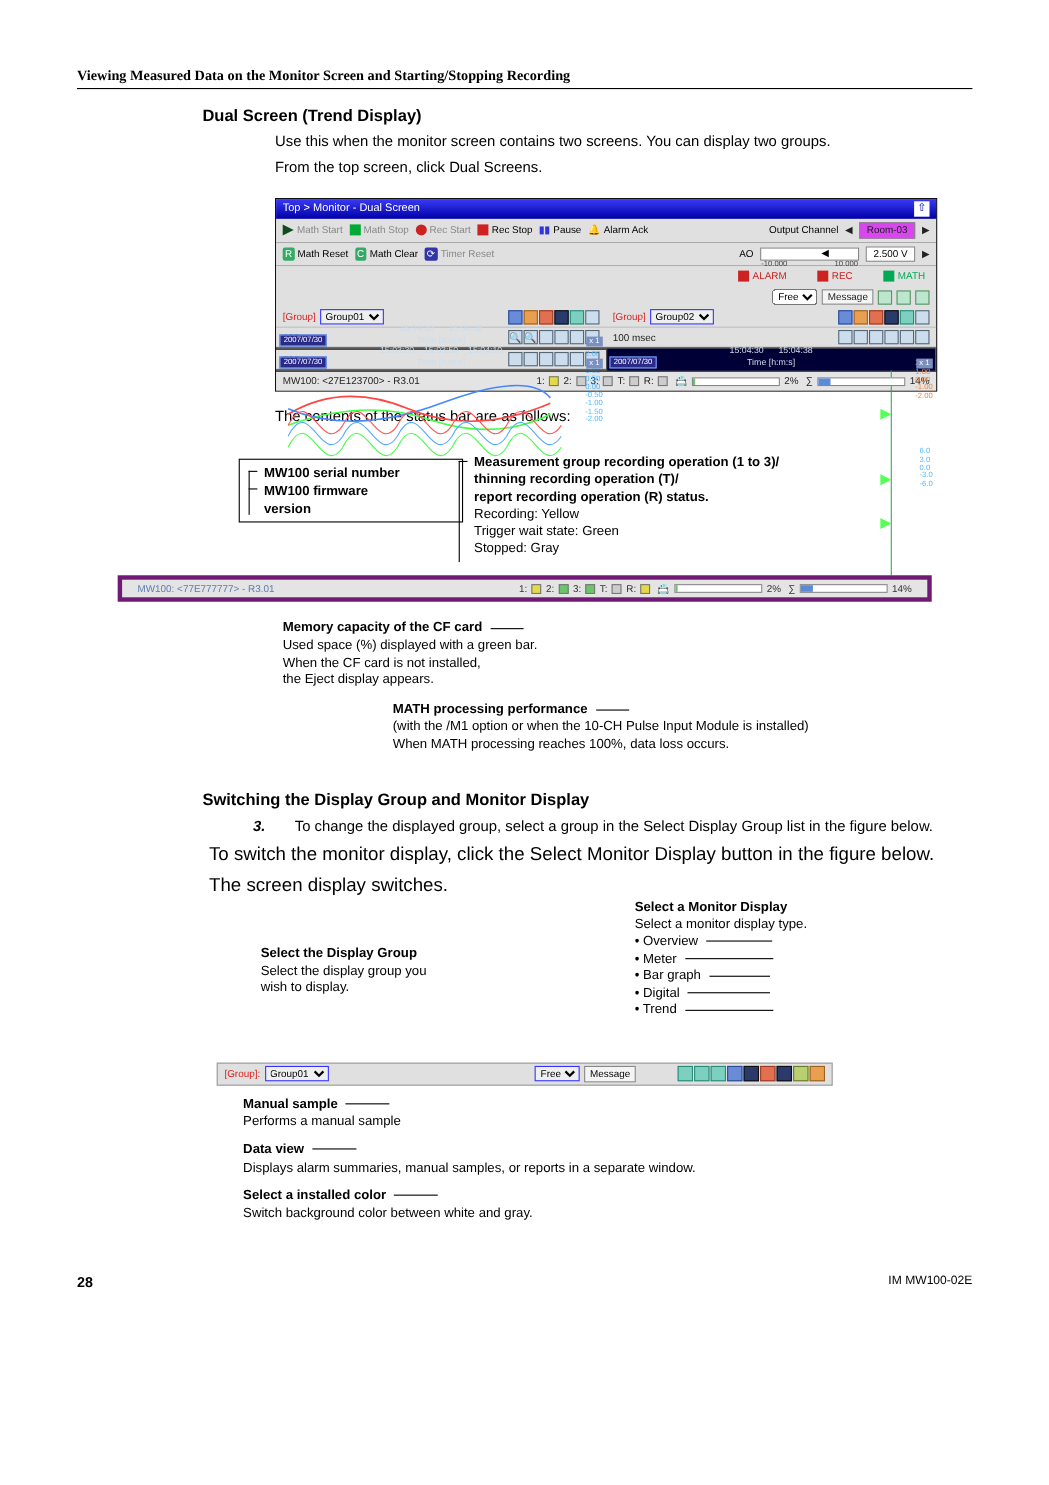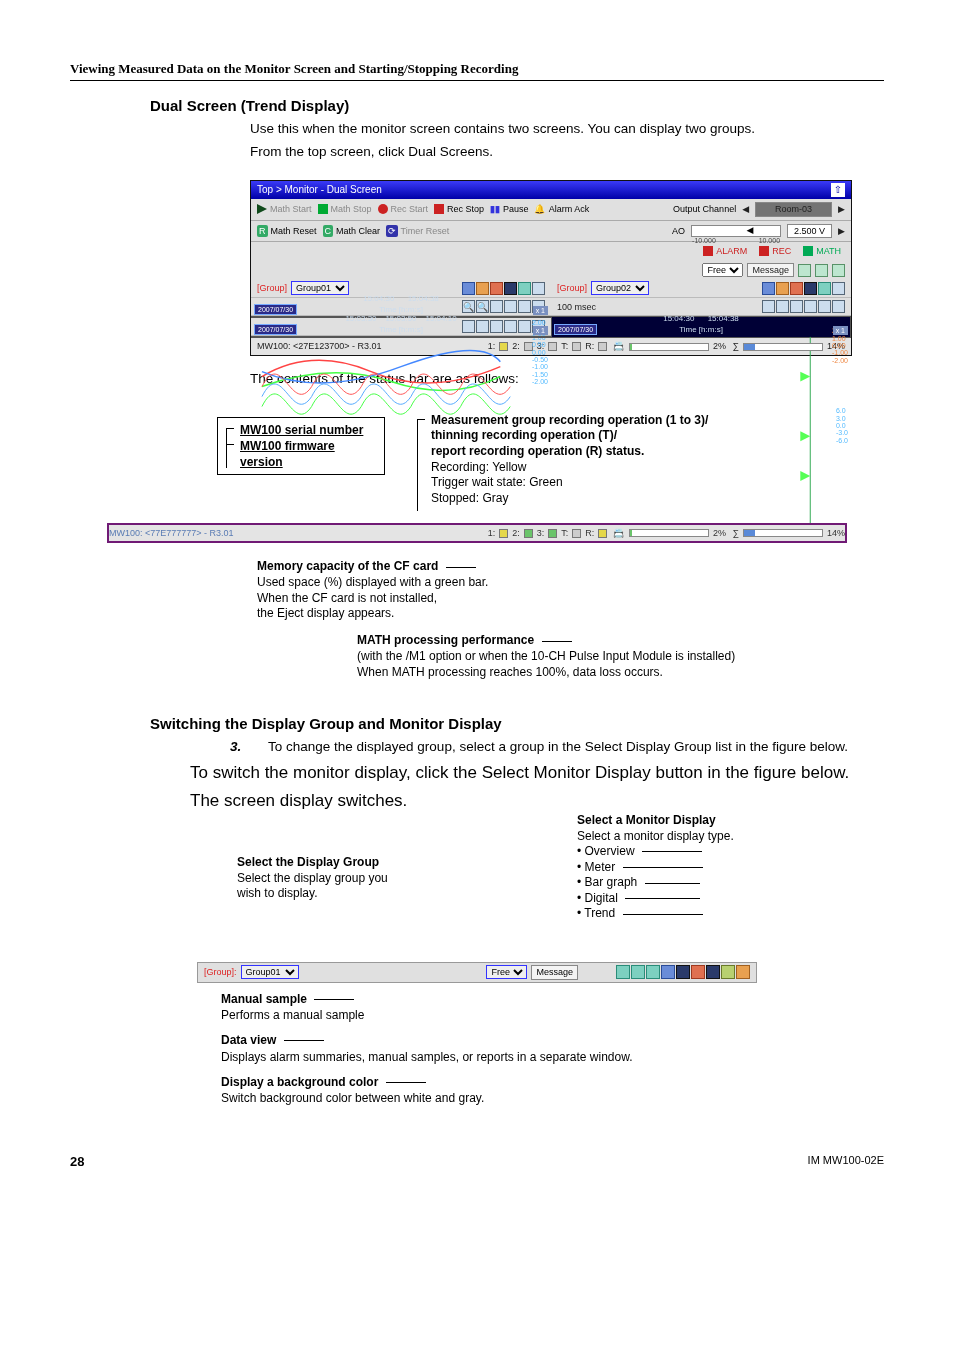--- a/index.html
+++ b/index.html
@@ -17,21 +17,21 @@
     font-weight: bold;
     font-size: 13px;
     border-bottom: 1px solid #000;
     padding-bottom: 2px;
     margin-bottom: 14px;
     font-family: Liberation Serif, serif;
   }
   .sub-title {
     font-weight: bold;
     font-size: 15px;
-    margin-left: 80px;
+    margin-left: 114px;
     margin-bottom: 4px;
   }
   .body-text {
     margin-left: 180px;
     font-size: 13.5px;
     margin-bottom: 4px;
   }
   .step-num {
     font-weight: bold;
     font-style: italic;
@@ -65,21 +65,21 @@
     align-items: center;
     padding: 3px 6px;
     gap: 6px;
     background: #e0e0e0;
     border-bottom: 1px solid #aaa;
     font-size: 9px;
   }
   .tb-btn { display:flex; align-items:center; gap:3px; color:#888;}
   .sq { width:10px; height:10px; display:inline-block; }
   .tri-play { width:0;height:0;border-left:10px solid #114b1c;border-top:5px solid transparent;border-bottom:5px solid transparent;display:inline-block;}
-  .legend-row { display:flex; gap:12px; align-items:center; padding:3px 10px; background:#e0e0e0; font-size:9px; justify-content:flex-end;}
+  .legend-row { display:flex; gap:28px; align-items:center; padding:3px 10px; background:#e0e0e0; font-size:9px; justify-content:flex-end;}
   .legend-item { display:flex; align-items:center; gap:3px;}
   .panel {
     flex:1;
     background:#000036;
     border:1px solid #555;
     height: 110px;
     position:relative;
     color:#8cf;
     font-size:8px;
   }
@@ -118,22 +118,22 @@
   .prog .fill{position:absolute;left:0;top:0;bottom:0;background:#6ac46a;}
   .prog.blue .fill{background:#5a8ad8;}
 
   
   .statusbar-alone {
     margin: 0 auto 2px auto;
     width: 640px;
     display:flex;
     align-items:center;
     background:#e4e4e4;
-    border:2px solid #701a75;
-    padding:2px 0;
+    border:4px solid #701a75;
+    padding:2px 14px;
     font-size:9px;
     gap:6px;
     position:relative;
     color:#5a7cb4;
   }
   .callout-block {
     margin: 10px auto 6px auto;
     width: 640px;
     position: relative;
     font-size: 12px;
@@ -234,21 +234,21 @@
         <span style="color:#33d;font-weight:bold;">▮▮</span>
         <span>Pause</span>
       </span>
     <span class="tb-btn" style="color:#000;">
         <span style="color:#c90;">🔔</span>
         <span>Alarm Ack</span>
       </span>
     <span style="flex:1"></span>
     <span style="color:#000;">Output Channel</span>
     <span>◀</span>
-    <span style="background:#737373;border:1px solid #888;padding:0 19px;">Room-03</span>
+    <span style="background:#d946ef;border:1px solid #888;padding:0 6px;">Room-03</span>
     <span>▶</span>
   </div>
   <div class="app-toolbar">
     <span class="tb-btn" style="color:#000;">
         <span style="background:#3a6;color:#fff;padding:0 2px;border-radius:2px;">R</span>
         <span>Math Reset</span>
       </span>
     <span class="tb-btn" style="color:#000;">
         <span style="background:#3a6;color:#fff;padding:0 2px;border-radius:2px;">C</span>
         <span>Math Clear</span>
@@ -402,21 +402,21 @@
           <span class="fill" style="width:14%;"></span>
         </span><span>14%</span>
     </span>
   </div>
 </div>
 
 <div class="body-text">The contents of the status bar are as follows:</div>
 <div class="spacer"></div>
 
 <div class="callout-block">
-  <div class="callout-box" style="left:60px;top:0;width:168px;text-decoration:underline;">
+  <div class="callout-box" style="left:60px;top:0;width:204px;">
     <div style="position:relative;padding-left:14px;">
       <div style="position:absolute;left:0;top:6px;width:1px;height:40px;background:#000;"></div>
       <div style="position:absolute;left:0;top:6px;width:8px;height:1px;background:#000;"></div>
       <div style="position:absolute;left:0;top:22px;width:8px;height:1px;background:#000;"></div>
       <b>MW100 serial number</b><br>
       <b>MW100 firmware</b><br>
       <b>version</b>
     </div>
   </div>
   <div class="annot" style="position:absolute;left:260px;top:-4px;width:380px;">
@@ -514,21 +514,21 @@
 <div class="annot-rows">
   <div class="arow">
     <b>Manual sample</b> <span class="connector" style="width:40px;"></span><br>
     <span>Performs a manual sample</span>
   </div>
   <div class="arow">
     <b>Data view</b> <span class="connector" style="width:40px;"></span><br>
     <span>Displays alarm summaries, manual samples, or reports in a separate window.</span>
   </div>
   <div class="arow">
-    <b>Display a background color</b> <span class="connector" style="width:40px;"></span><br>
+    <b>Select a installed color</b> <span class="connector" style="width:40px;"></span><br>
     <span>Switch background color between white and gray.</span>
   </div>
 </div>
 
 <div class="footer">
   <span class="pg">28</span>
   <span>IM MW100-02E</span>
 </div>
 
 </body></html>

